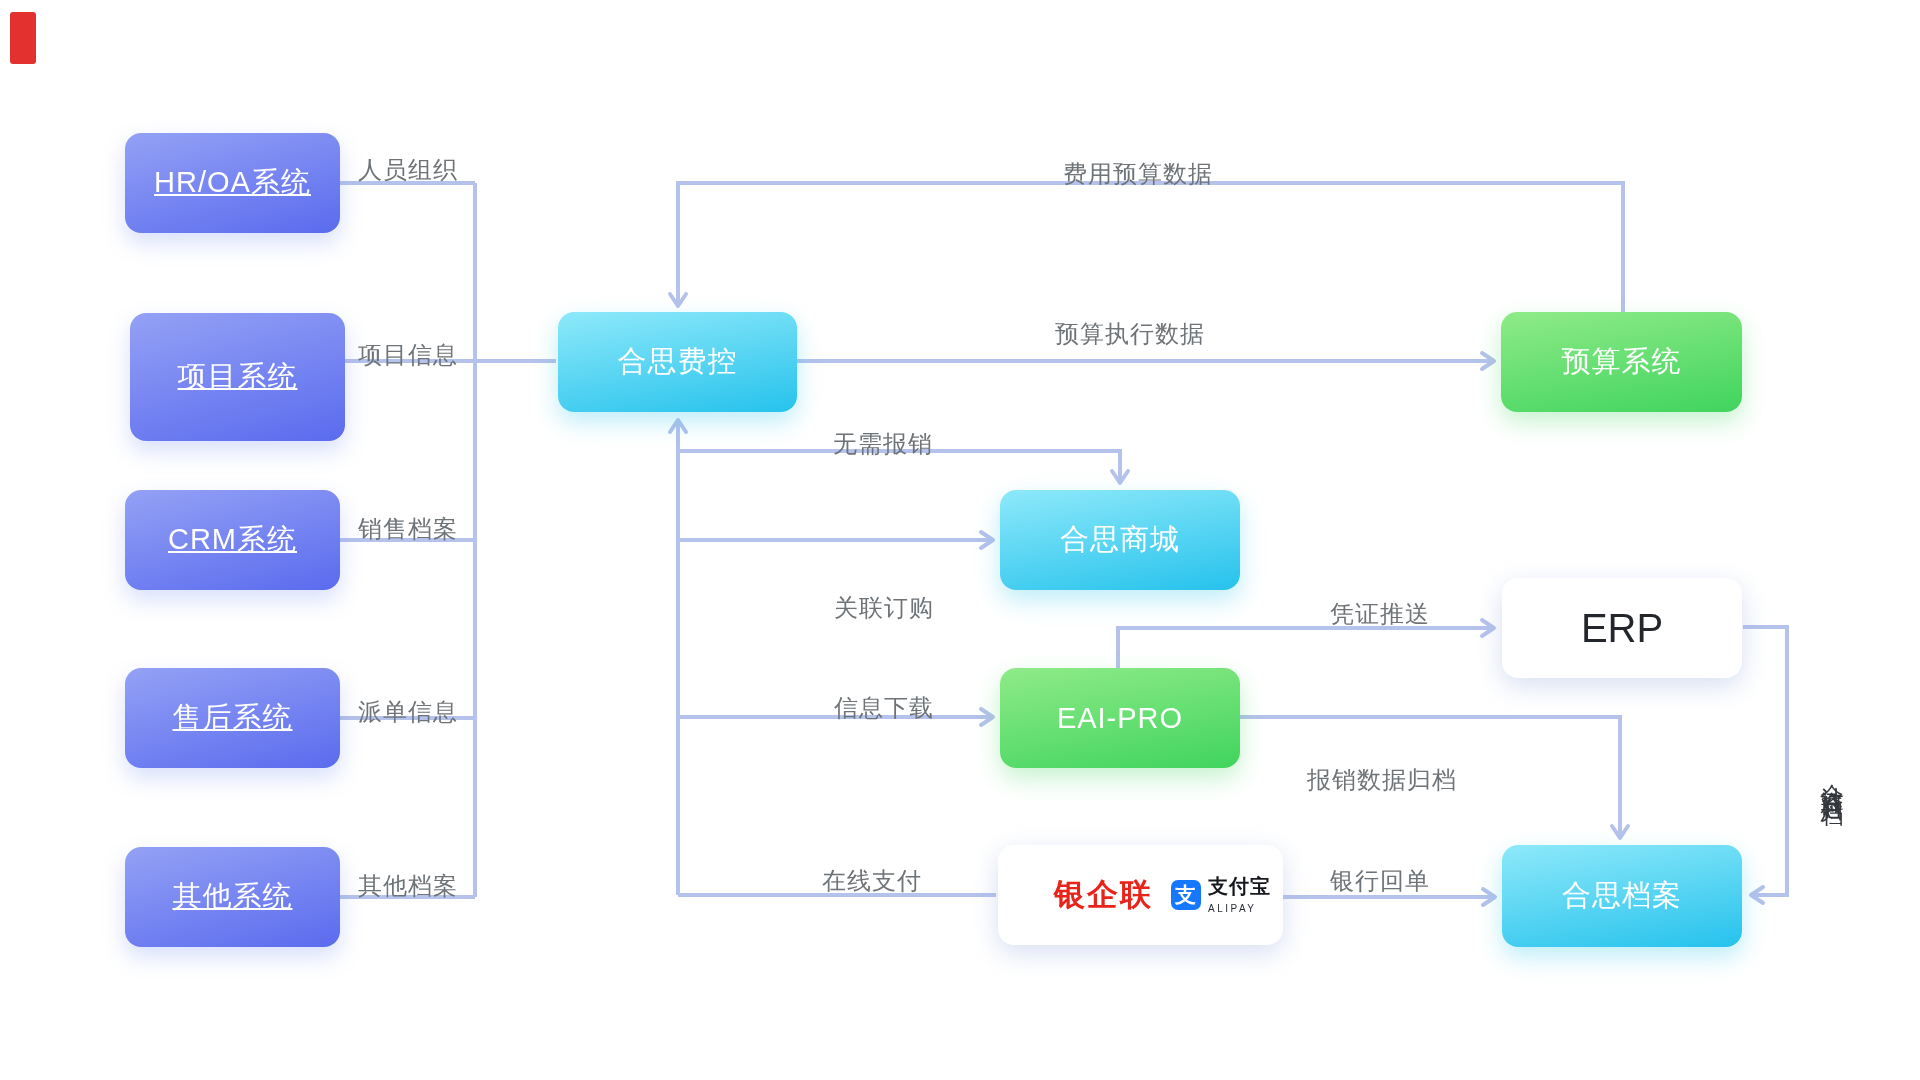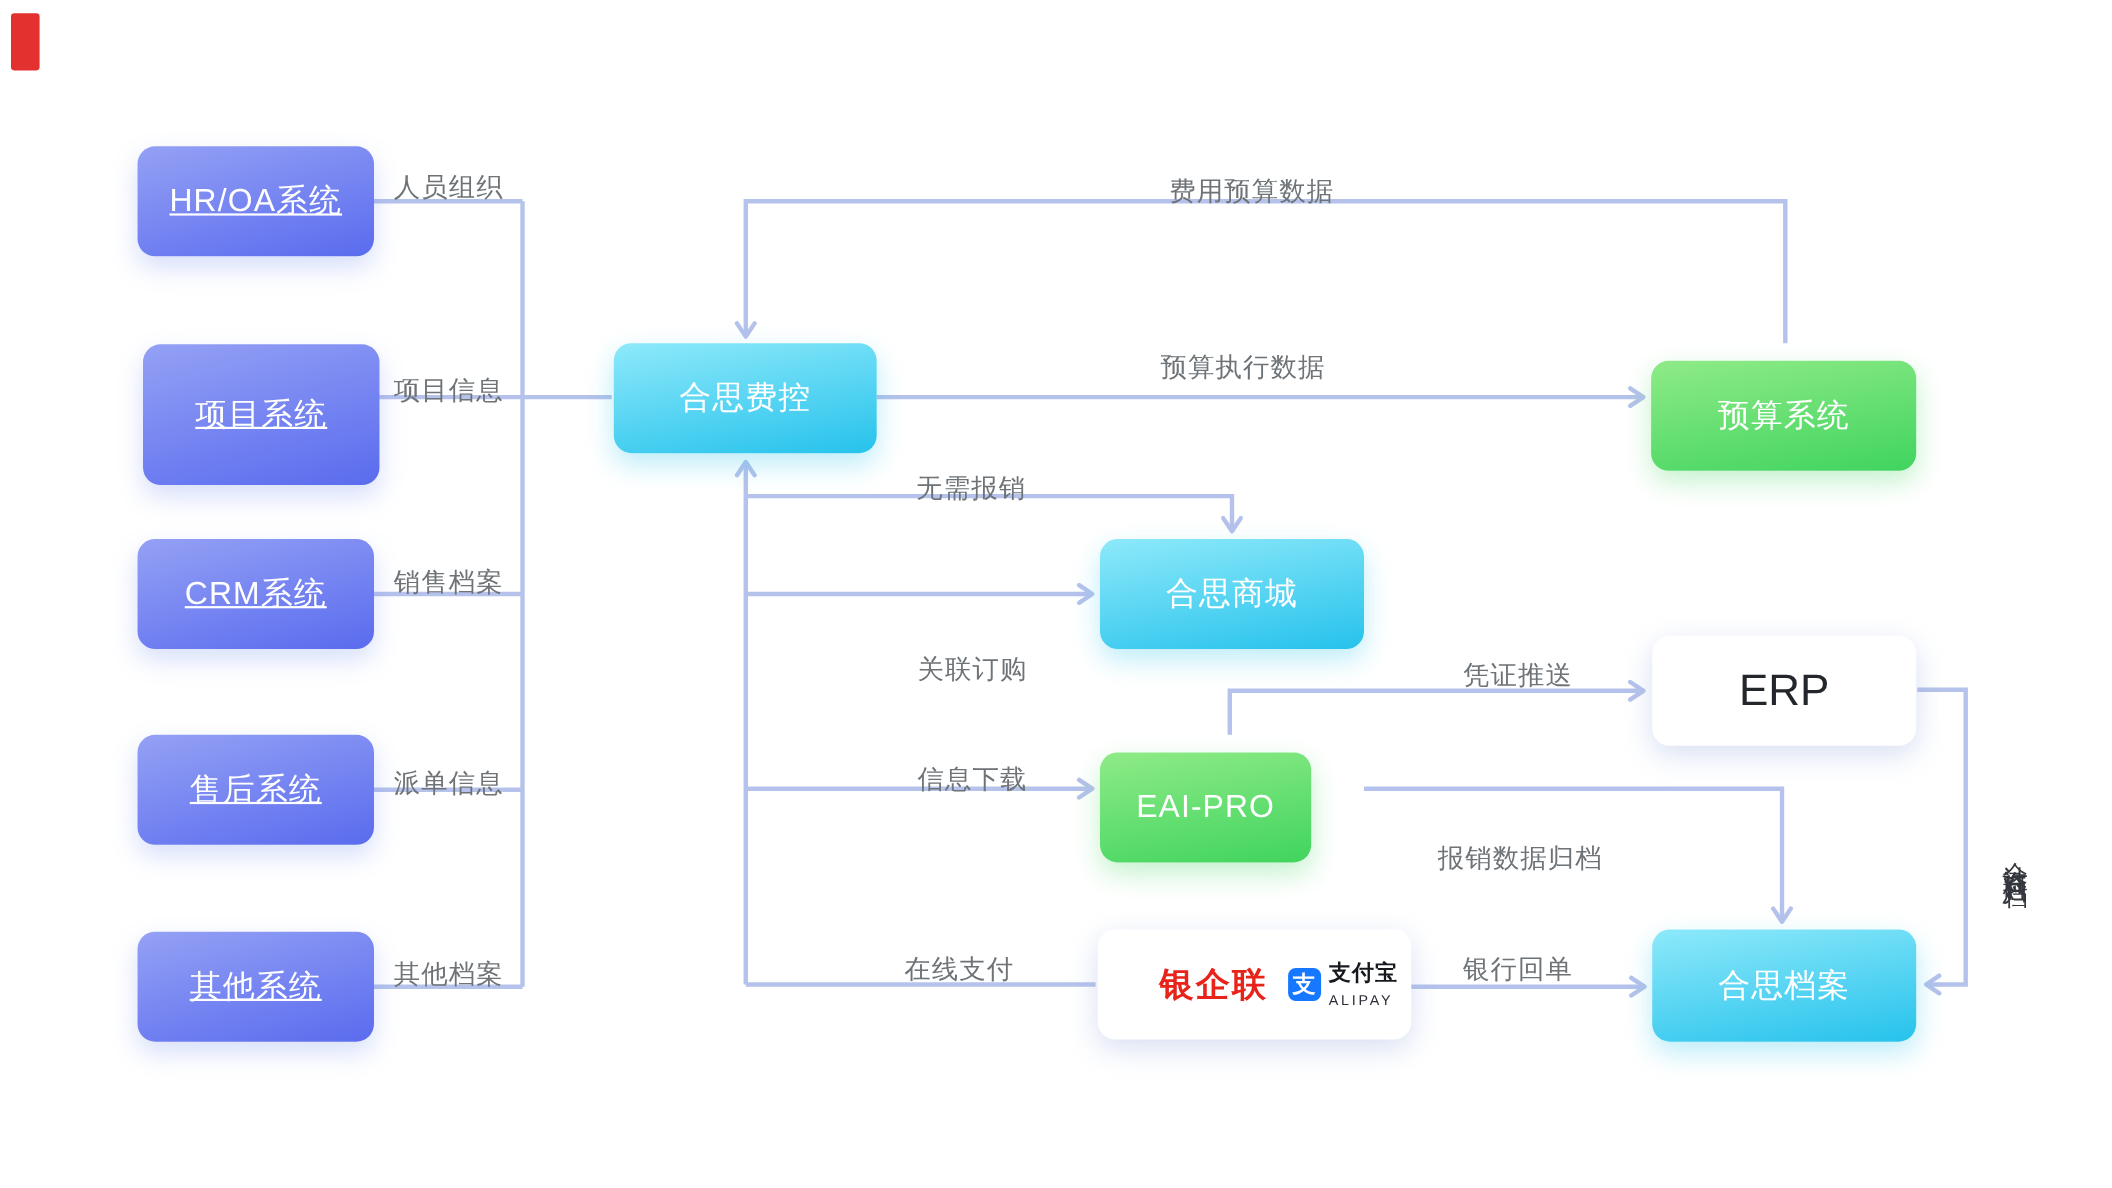--- a/index.html
+++ b/index.html
@@ -9,21 +9,21 @@
   .wires{position:absolute;left:0;top:0;width:1920px;height:1080px;}
 
   .node{position:absolute;display:flex;align-items:center;justify-content:center;
         border-radius:16px;color:#ffffff;font-size:29px;font-weight:500;
         letter-spacing:1px;white-space:nowrap;}
   .node.purple{background:linear-gradient(165deg,#94a1f5 0%,#5a6bee 100%);
         box-shadow:0 10px 22px rgba(100,130,240,.25);text-decoration:underline;}
   .node.cyan{background:linear-gradient(170deg,#8ee9fa 0%,#26c2ec 100%);
         box-shadow:0 10px 24px rgba(38,194,236,.30);}
   .node.green{background:linear-gradient(170deg,#8feb87 0%,#40d45e 100%);
-        box-shadow:0 10px 24px rgba(64,212,94,.30);margin-top:16px;}
+        box-shadow:0 10px 24px rgba(64,212,94,.30);}
   .node.white{background:#ffffff;color:#23262b;
         box-shadow:0 8px 26px rgba(150,170,220,.38);}
   .node.erp{font-size:40px;font-weight:500;letter-spacing:0;}
 
   .edge-label{position:absolute;transform:translate(-50%,-50%);
         font-size:24px;color:#6e7377;white-space:nowrap;letter-spacing:1px;margin-top:20px;}
   .edge-label.vertical{writing-mode:vertical-rl;letter-spacing:4px;
         color:#33373c;font-size:23px;}
 
   .corner-mark{position:absolute;left:10px;top:12px;width:26px;height:52px;
@@ -31,21 +31,21 @@
 
   
   .payment{gap:18px;padding-left:44px;}
   .yql{color:#e8231a;font-size:31px;font-weight:bold;letter-spacing:2px;}
   .alipay{display:flex;align-items:center;gap:7px;}
   .alipay-mark{width:30px;height:30px;border-radius:7px;background:#1677ff;
         display:flex;align-items:center;justify-content:center;
         color:#fff;font-size:21px;font-weight:bold;}
   .alipay-text{display:flex;flex-direction:column;line-height:1;}
   .alipay-cn{color:#15181d;font-size:20px;font-weight:bold;letter-spacing:1px;}
-  .alipay-en{color:#2b2f35;font-size:13px;letter-spacing:2.5px;margin-top:8px;}
+  .alipay-en{color:#2b2f35;font-size:10px;letter-spacing:2.5px;margin-top:8px;}
 </style>
 </head>
 <body>
 
 <div class="stage">
 
   <div class="corner-mark"></div>
 
   <svg class="wires" viewBox="0 0 1920 1080" xmlns="http://www.w3.org/2000/svg">
     <defs>
@@ -92,21 +92,21 @@
 
   <div class="node cyan" style="left:558px;top:312px;width:239px;height:100px">
     <span>合思费控</span>
   </div>
   <div class="node green" style="left:1501px;top:312px;width:241px;height:100px">
     <span>预算系统</span>
   </div>
   <div class="node cyan" style="left:1000px;top:490px;width:240px;height:100px">
     <span>合思商城</span>
   </div>
-  <div class="node green" style="left:1000px;top:668px;width:192px;height:100px">
+  <div class="node green" style="left:1000px;top:668px;width:240px;height:100px">
     <span>EAI-PRO</span>
   </div>
   <div class="node white erp" style="left:1502px;top:578px;width:240px;height:100px">
     <span>ERP</span>
   </div>
   <div class="node white payment" style="left:998px;top:845px;width:241px;height:100px">
     <span class="yql">银企联</span>
     <span class="alipay">
       <span class="alipay-mark">
         <span>支</span>

